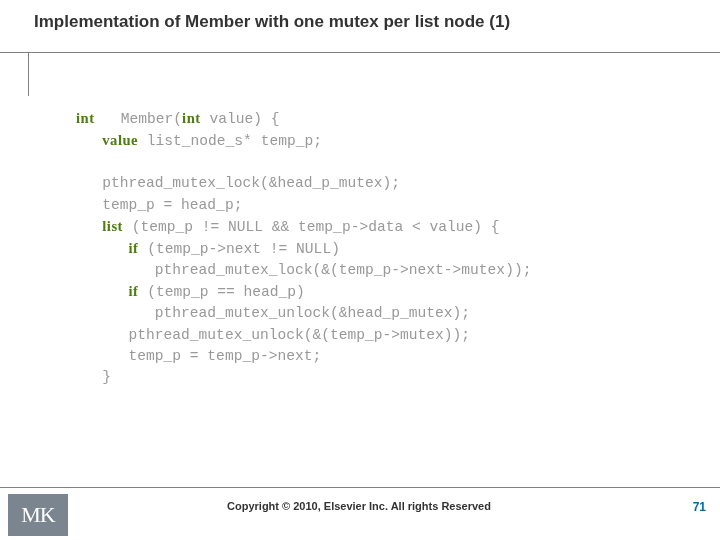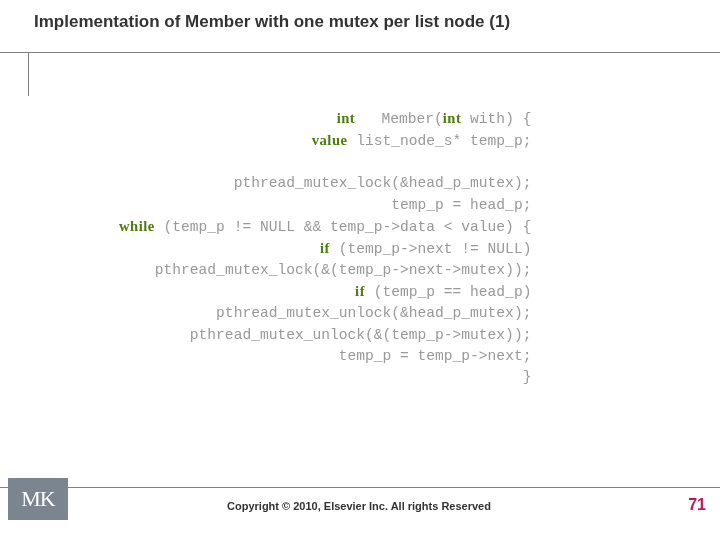--- a/index.html
+++ b/index.html
@@ -1,15 +1,15 @@
 <!DOCTYPE html>
 <html><head>
 <meta charset="utf-8">
 <style>
-  * { margin: 0; padding: 0; box-sizing: border-box; text-align: right; }
+  * { margin: 0; padding: 0; box-sizing: border-box; }
   body {
     width: 720px;
     height: 540px;
     background: #ffffff;
     font-family: Arial, Helvetica, sans-serif;
     position: relative;
     overflow: hidden;
   }
   .title-bar {
     position: absolute;
@@ -61,21 +61,21 @@
   .footer-rule {
     position: absolute;
     bottom: 52px;
     left: 0;
     width: 720px;
     height: 1px;
     background: #808080;
   }
   .logo-box {
     position: absolute;
-    bottom: 20px;
+    bottom: 4px;
     left: 8px;
     width: 60px;
     height: 42px;
     background: #7a8590;
     display: flex;
     align-items: center;
     justify-content: center;
   }
   .logo-text {
     color: #ffffff;
@@ -90,40 +90,40 @@
     width: 718px;
     text-align: center;
     font-size: 11px;
     font-weight: bold;
     color: #333333;
   }
   .page-number {
     position: absolute;
     bottom: 26px;
     right: 14px;
-    font-size: 16px;
+    font-size: 12px;
     font-weight: bold;
-    color: #be185d;
+    color: #0369a1;
   }
 </style>
 </head>
 <body>
 
 <div class="title-bar">
   <div class="title-text">Implementation of Member with one mutex per list node (1)</div>
   <div class="rule-horizontal"></div>
   <div class="rule-vertical"></div>
 </div>
 
-<div class="code-block"><b>int</b><span>   Member(</span><b>int</b><span> with) {</span>
+<div class="code-block"><b>int</b><span>   Member(</span><b>int</b><span> value) {</span>
 <span>   </span><b>value</b><span> list_node_s* temp_p;</span>
 <span></span>
 <span>   pthread_mutex_lock(&amp;head_p_mutex);</span>
 <span>   temp_p = head_p;</span>
-<span>   </span><b>while</b><span> (temp_p != NULL &amp;&amp; temp_p-&gt;data &lt; value) {</span>
+<span>   </span><b>list</b><span> (temp_p != NULL &amp;&amp; temp_p-&gt;data &lt; value) {</span>
 <span>      </span><b>if</b><span> (temp_p-&gt;next != NULL)</span>
 <span>         pthread_mutex_lock(&amp;(temp_p-&gt;next-&gt;mutex));</span>
 <span>      </span><b>if</b><span> (temp_p == head_p)</span>
 <span>         pthread_mutex_unlock(&amp;head_p_mutex);</span>
 <span>      pthread_mutex_unlock(&amp;(temp_p-&gt;mutex));</span>
 <span>      temp_p = temp_p-&gt;next;</span>
 <span>   }</span></div>
 
 <div class="footer-rule"></div>
 

